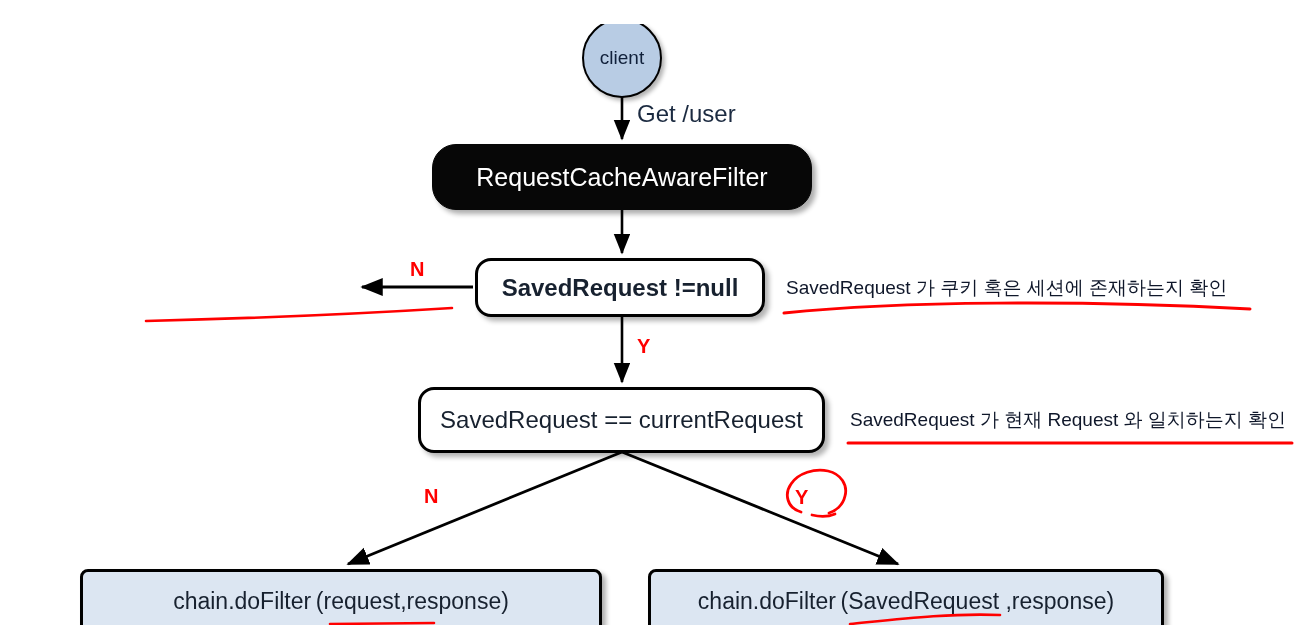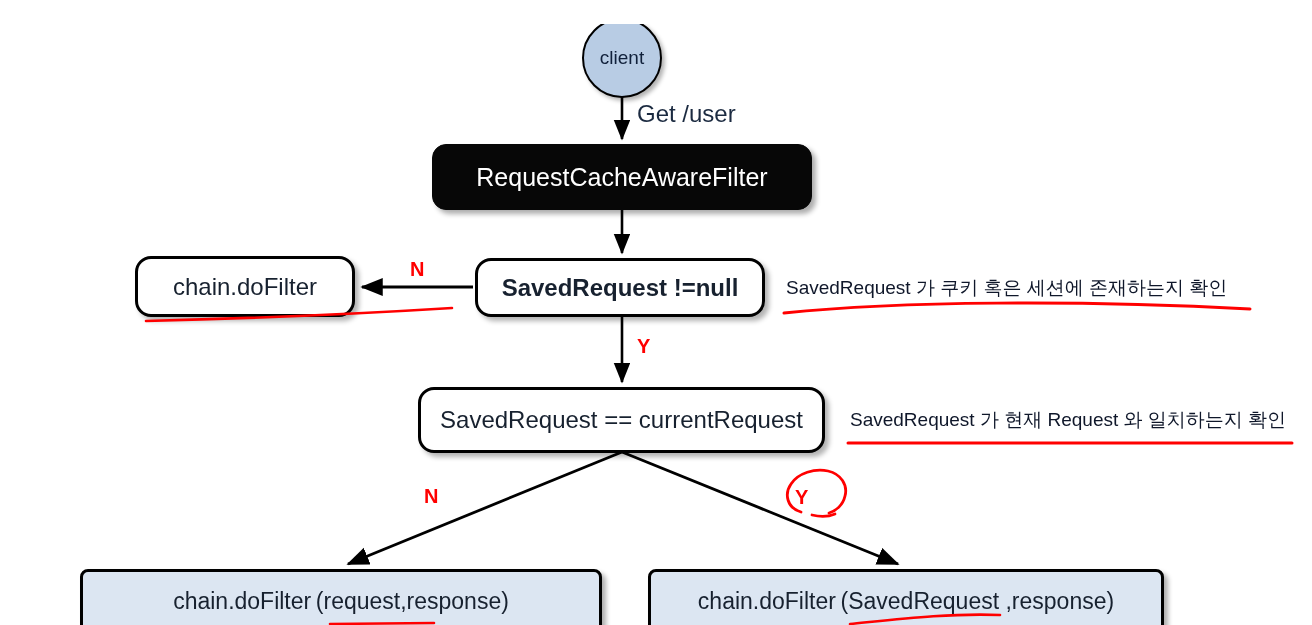--- a/index.html
+++ b/index.html
@@ -38,21 +38,21 @@
   .circle-node {
     border-radius: 50%;
     border: 2.5px solid #000000;
     background: #b8cce4;
     color: #10203a;
     font-size: 19px;
     box-shadow: 3px 3px 4px rgba(0,0,0,0.30);
   }
 
   .box-black {
-    border-radius: 14px;
+    border-radius: 24px;
     background: #070707;
     border: 1px solid #070707;
     color: #ffffff;
     font-size: 25px;
     box-shadow: 4px 4px 5px rgba(0,0,0,0.32);
   }
 
   .box-white {
     border-radius: 16px;
     background: #ffffff;
@@ -127,23 +127,20 @@
     <div class="flow-label" style="left:637px; top:76px;">Get /user</div>
 
     <div class="node box-black" style="left:432px; top:120px; width:380px; height:66px;">
       <span>RequestCacheAwareFilter</span>
     </div>
 
     <div class="node box-white" style="left:475px; top:234px; width:290px; height:59px;font-weight:bold;">
       <span>SavedRequest !=null</span>
     </div>
 
-    <div class="node box-white" style="left:135px; top:232px; width:220px; height:61px;">
-      <span>chain.doFilter</span>
-    </div>
 
     <div class="edge-label" style="left:410px; top:234px;">N</div>
 
     <div class="edge-label" style="left:637px; top:311px;">Y</div>
 
     <div class="node box-white" style="left:418px; top:363px; width:407px; height:66px;">
       <span>SavedRequest == currentRequest</span>
     </div>
 
     <div class="edge-label" style="left:424px; top:461px;">N</div>

